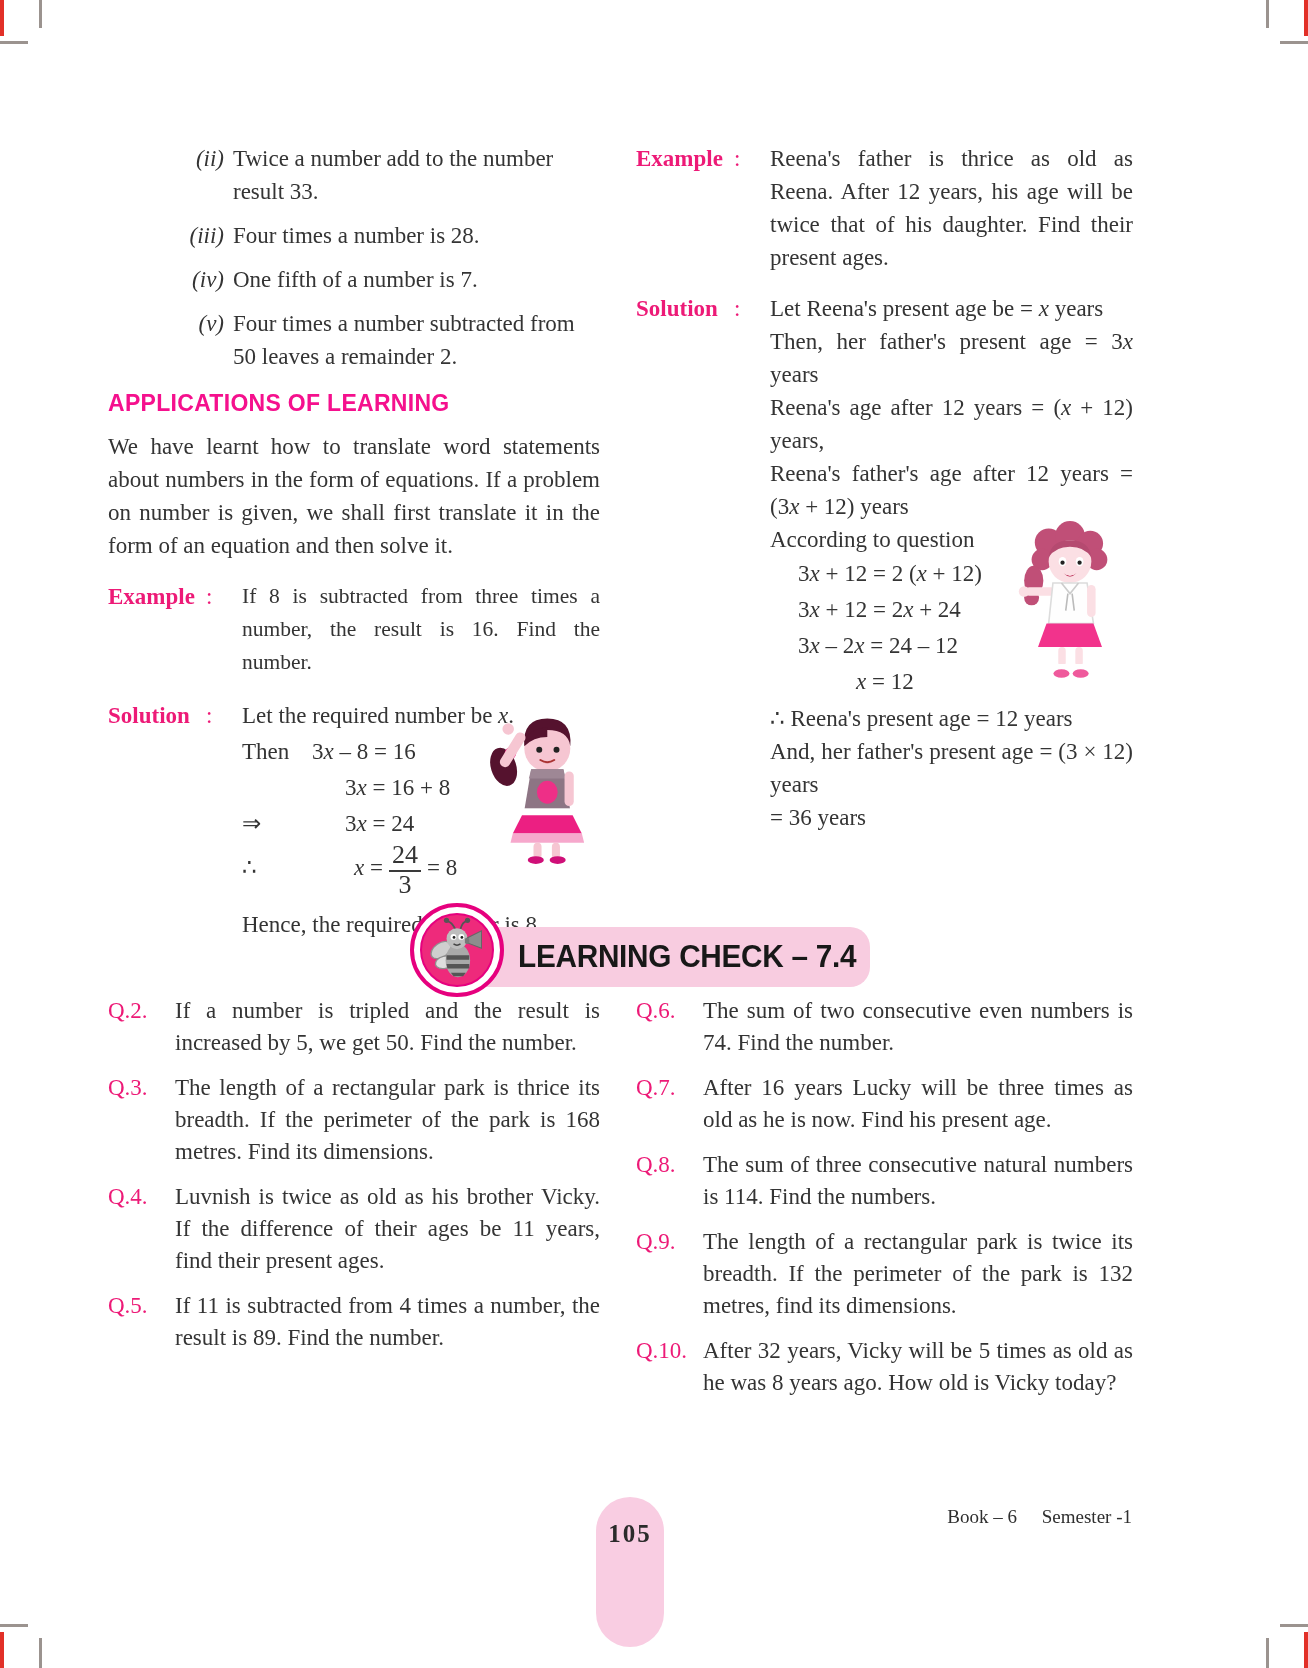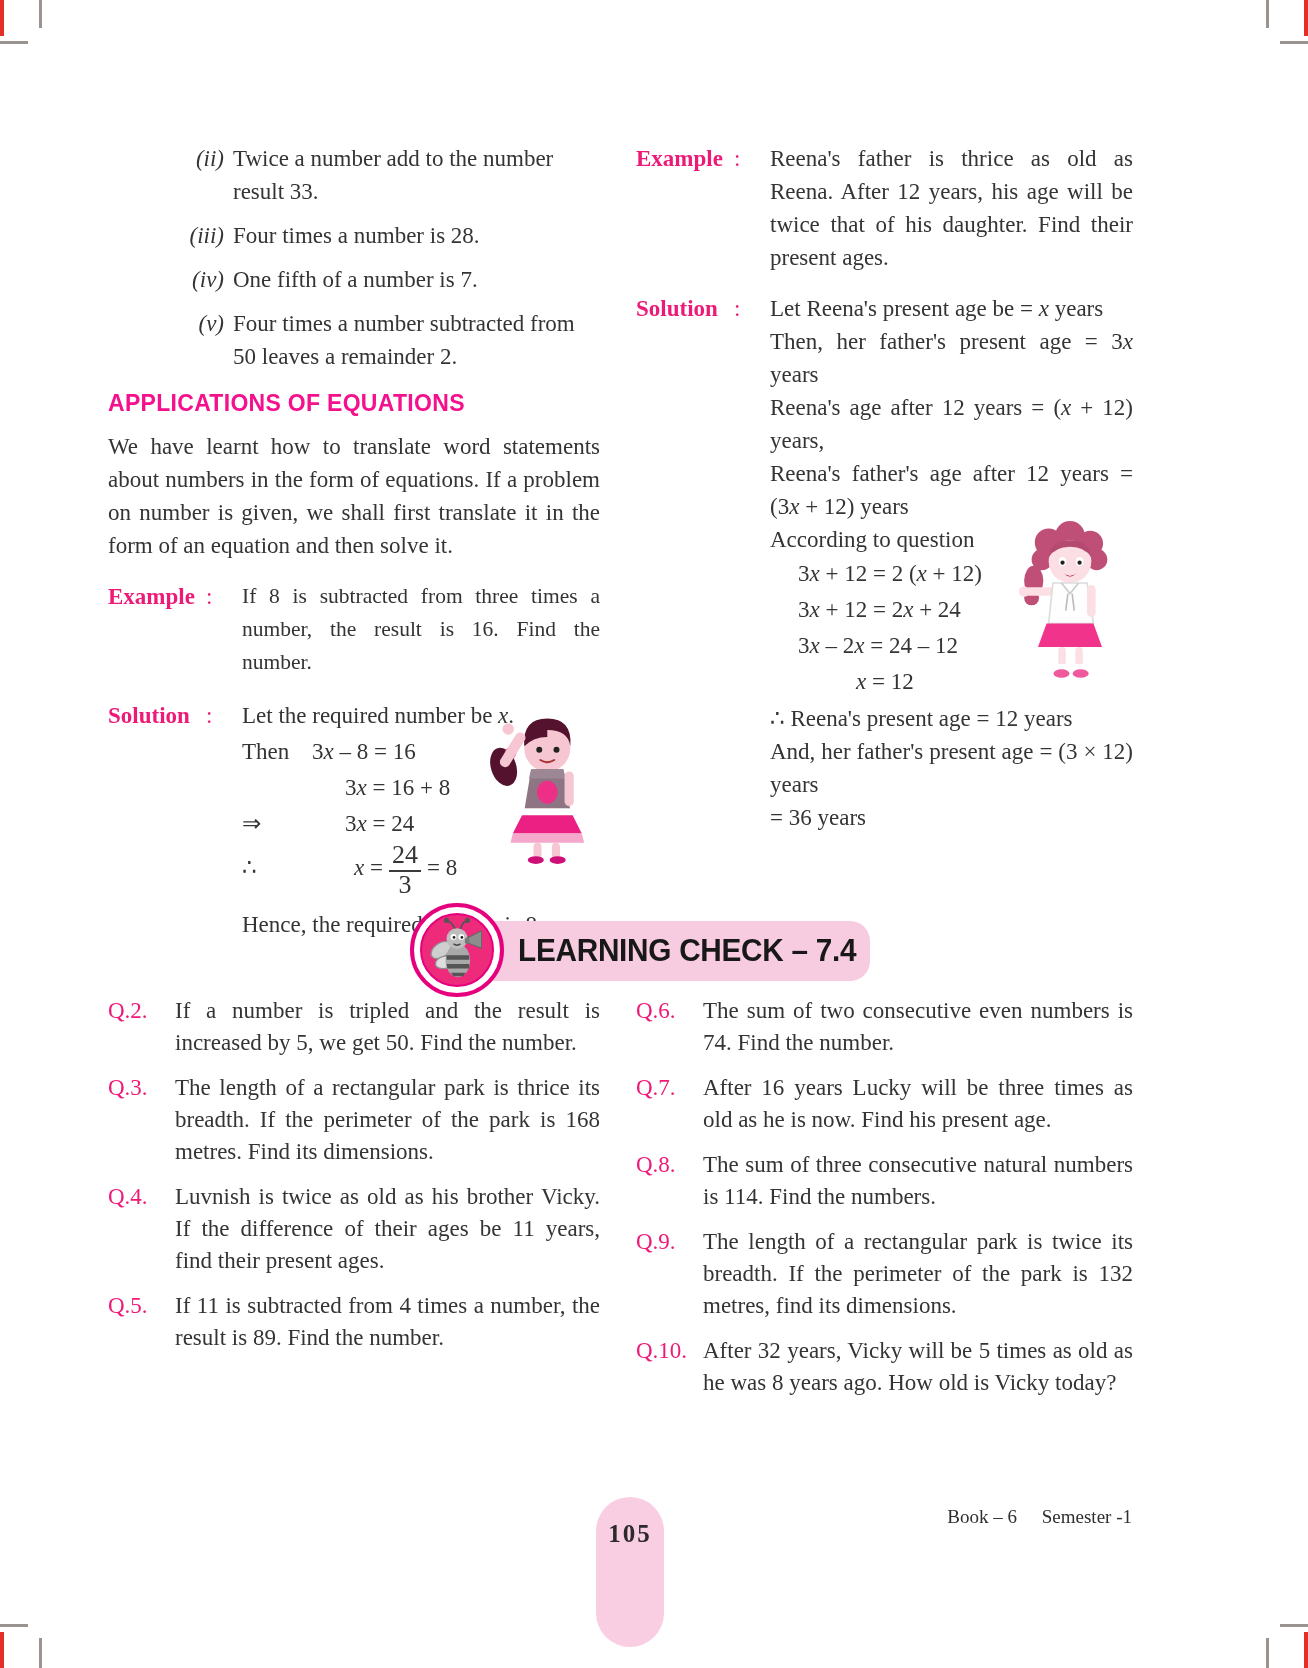--- a/index.html
+++ b/index.html
@@ -34,21 +34,21 @@
   .frac .num{border-bottom:2px solid #3a3a3a;padding:0 3px 1px 3px;}
   .hence{margin-top:10px;}
   
   .tr{left:636px;top:142px;width:497px;}
   .sol-block p{margin:0 0 0 0;}
   .eqs{margin-left:28px;line-height:36px;}
   .eq-last{margin-left:58px;}
   .concl{margin-top:2px;}
   
   .banner{position:absolute;left:410px;top:903px;width:470px;height:100px;}
-  .banner-pill{position:absolute;left:46px;top:18px;width:414px;height:60px;background:#f8cce0;
+  .banner-pill{position:absolute;left:46px;top:24px;width:414px;height:60px;background:#f8cce0;
                border-radius:20px;display:flex;align-items:center;justify-content:center;padding-left:48px;box-sizing:border-box;}
   .banner-title{font-family:"Liberation Sans",sans-serif;font-weight:700;font-size:31px;
                 letter-spacing:-.3px;color:#181818;white-space:nowrap;transform:scaleX(.96);}
   .mascot{position:absolute;left:0;top:0;width:94px;height:94px;border-radius:50%;
           background:#ffffff;border:4px solid #e6007e;box-sizing:border-box;
           display:flex;align-items:center;justify-content:center;}
   .mascot-inner{width:74px;height:74px;border-radius:50%;background:#ee2a7b;
                 border:2px solid #e6007e;box-sizing:border-box;overflow:hidden;
                 display:flex;align-items:center;justify-content:center;}
   
@@ -102,21 +102,21 @@
       <div class="list-item">
         <span class="list-label">(iv)</span>
         <span class="list-text">One fifth of a number is 7.</span>
       </div>
       <div class="list-item">
         <span class="list-label">(v)</span>
         <span class="list-text">Four times a number subtracted from 50 leaves a remainder 2.</span>
       </div>
     </div>
 
-    <div class="sec-head">APPLICATIONS OF EQUATIONS</div>
+    <div class="sec-head">APPLICATIONS OF LEARNING</div>
 
     <p class="intro just">We have learnt how to translate word statements about numbers in the form of equations. If a problem on number is given, we shall first translate it in the form of an equation and then solve it.</p>
 
     <div class="ex-row">
       <span class="ex-label accent">Example</span>
       <span class="ex-colon accent">:</span>
       <span class="ex-text just" style="font-size:21.5px;">If 8 is subtracted from three times a number, the result is 16. Find the number.</span>
     </div>
 
     <div class="ex-row" style="margin-top:20px;">

